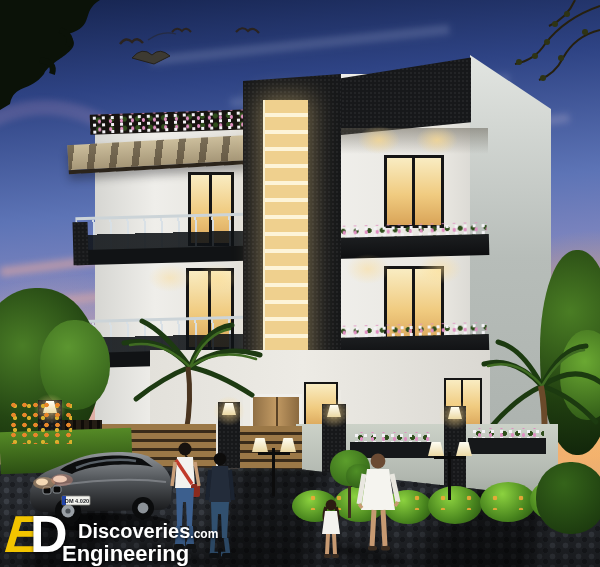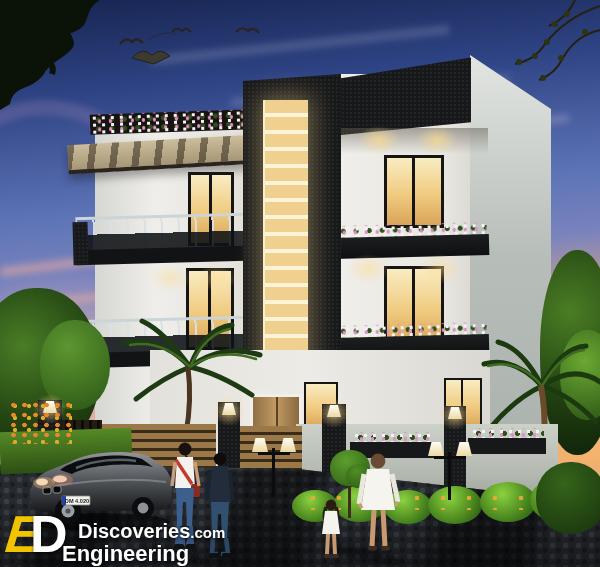--- a/index.html
+++ b/index.html
@@ -350,18 +350,18 @@
     <path d="M9 13 H21 L24 36 H6 Z" fill="#f4f3ee"></path>
     <path d="M12 36 L11 56 M18 36 L19 56" stroke="#c79a72" stroke-width="4" fill="none"></path>
     <rect x="8" y="56" width="7" height="4" rx="2" fill="#3a2c20"></rect>
     <rect x="16" y="56" width="7" height="4" rx="2" fill="#3a2c20"></rect>
   </svg>
 
   <div class="a" style="left:6px;top:512px;width:240px;height:54px;">
     <span class="a" style="left:0;top:-4px;font-size:52px;font-weight:900;font-style:italic;color:#f2c400;transform:skewX(-6deg);line-height:1;">E</span>
     <span class="a" style="left:24px;top:-4px;font-size:52px;font-weight:900;color:#ffffff;line-height:1;text-shadow:0 1px 3px rgba(0,0,0,.7);">D</span>
     <span class="a wm-text" style="left:72px;top:8px;font-size:20px;font-weight:bold;">
-      <span>Discoveries</span><span style="font-size:15px;margin-top:47px;">.com</span>
+      <span>Discoveries</span><span style="font-size:12px;margin-top:47px;">.com</span>
     </span>
     <span class="a wm-text" style="left:56px;top:29px;font-size:22px;font-weight:bold;">Engineering</span>
   </div>
 
 </div>
 
 </body></html>

